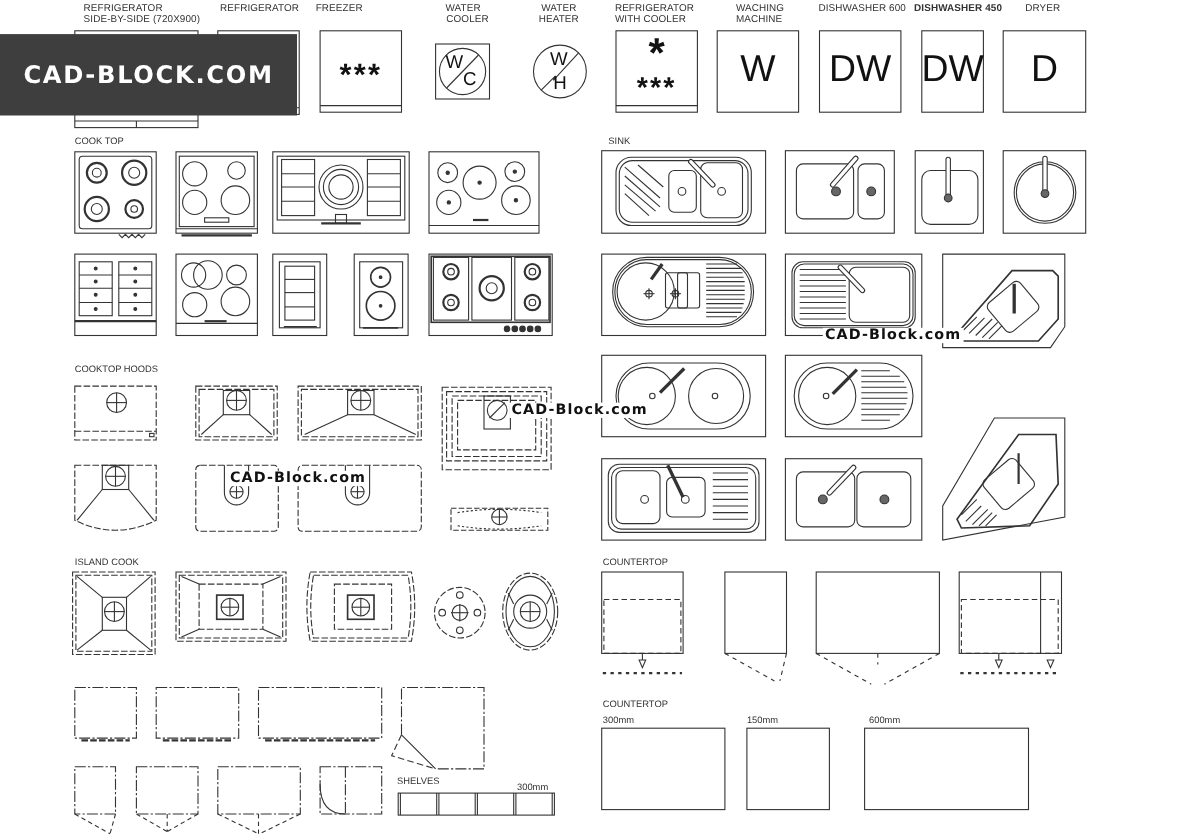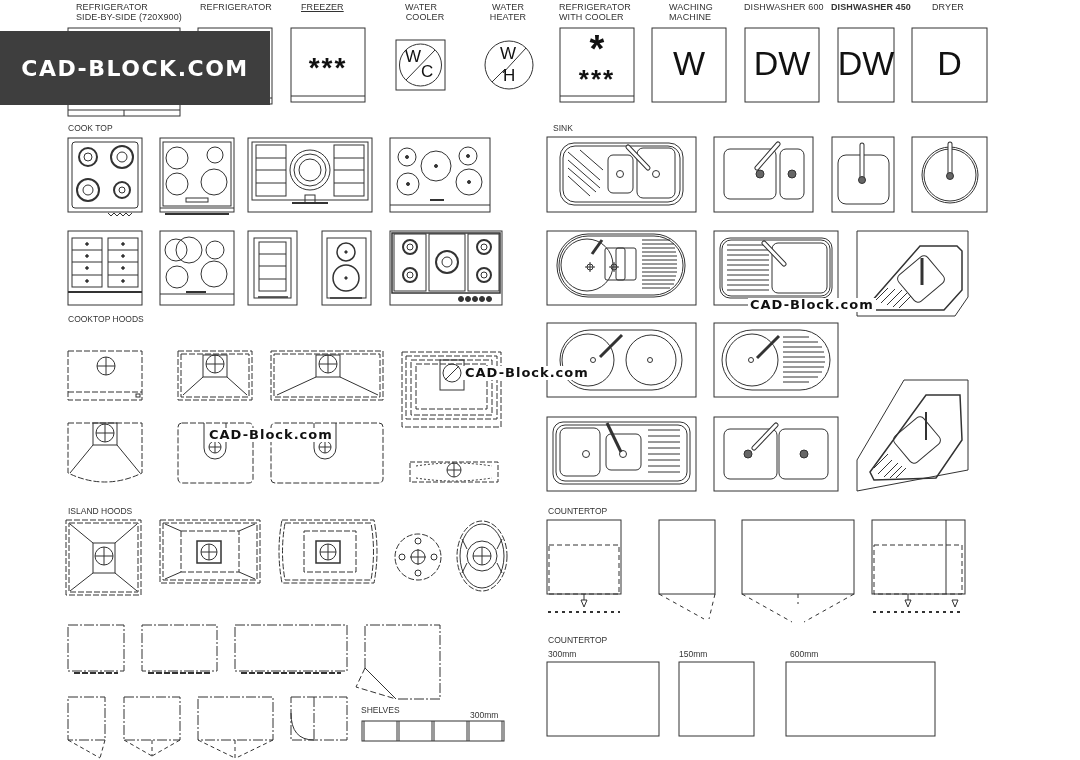--- a/index.html
+++ b/index.html
@@ -527,21 +527,21 @@
       <rect x="679" y="662" width="75" height="74"></rect>
     </g>
   <g>
       <rect x="786" y="662" width="149" height="74"></rect>
     </g>
 </svg>
 
 <div class="lbl" style="left:76px;top:2px;">REFRIGERATOR</div>
 <div class="lbl" style="left:76px;top:12px;">SIDE-BY-SIDE (720X900)</div>
 <div class="lbl" style="left:200px;top:2px;">REFRIGERATOR</div>
-<div class="lbl" style="left:301px;top:2px;text-decoration:underline;">FREEZER</div>
+<div class="lbl" style="left:287px;top:2px;">FREEZER</div>
 <div class="lbl c" style="left:400px;top:2px;width:42px;">WATER</div>
 <div class="lbl c" style="left:404px;top:12px;width:42px;">COOLER</div>
 <div class="lbl c" style="left:486px;top:2px;width:44px;">WATER</div>
 <div class="lbl c" style="left:486px;top:12px;width:44px;">HEATER</div>
 <div class="lbl" style="left:559px;top:2px;">REFRIGERATOR</div>
 <div class="lbl" style="left:559px;top:12px;">WITH  COOLER</div>
 <div class="lbl" style="left:669px;top:2px;">WACHING</div>
 <div class="lbl" style="left:669px;top:12px;">MACHINE</div>
 <div class="lbl" style="left:744px;top:2px;">DISHWASHER 600</div>
 <div class="lbl" style="left:831px;top:2px;font-weight:bold;">DISHWASHER 450</div>
@@ -554,22 +554,22 @@
 <div class="big" style="left:503px;top:66px;font-size:17px;">H</div>
 <div class="big" style="left:560px;top:30px;width:74px;font-size:38px;font-weight:bold;line-height:38px;">*</div>
 <div class="big" style="left:560px;top:64px;width:74px;font-size:26px;font-weight:bold;letter-spacing:2px;">***</div>
 <div class="big" style="left:652px;top:44px;width:74px;font-size:34px;">W</div>
 <div class="big" style="left:745px;top:44px;width:74px;font-size:34px;">DW</div>
 <div class="big" style="left:832px;top:44px;width:68px;font-size:34px;">DW</div>
 <div class="big" style="left:912px;top:44px;width:75px;font-size:34px;">D</div>
 
 <div class="sec" style="left:68px;top:123px;">COOK TOP</div>
 <div class="sec" style="left:553px;top:123px;">SINK</div>
-<div class="sec" style="left:68px;top:314px;">COOKTOP HOODS</div>
-<div class="sec" style="left:68px;top:506px;">ISLAND HOODS</div>
+<div class="sec" style="left:68px;top:330px;">COOKTOP HOODS</div>
+<div class="sec" style="left:68px;top:506px;">ISLAND COOK</div>
 <div class="sec" style="left:548px;top:506px;">COUNTERTOP</div>
 <div class="sec" style="left:548px;top:635px;">COUNTERTOP</div>
 <div class="sec" style="left:361px;top:705px;">SHELVES</div>
 
 <div class="sec" style="left:548px;top:649px;">300mm</div>
 <div class="sec" style="left:679px;top:649px;">150mm</div>
 <div class="sec" style="left:790px;top:649px;">600mm</div>
 <div class="sec" style="left:470px;top:710px;">300mm</div>
 
 <div class="banner" style="background:#3e3e3e;">CAD-BLOCK.COM</div>

